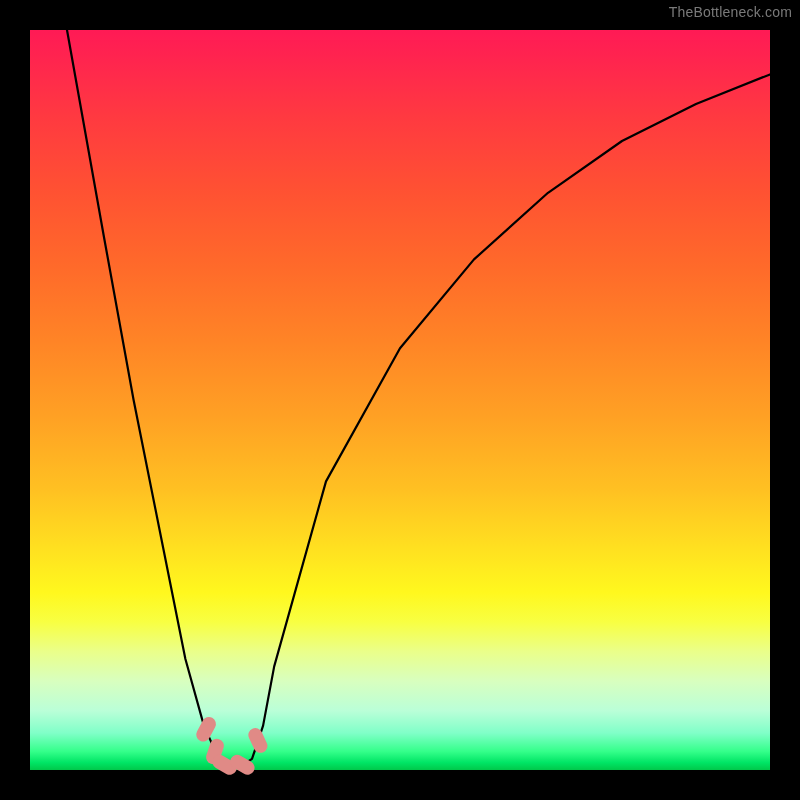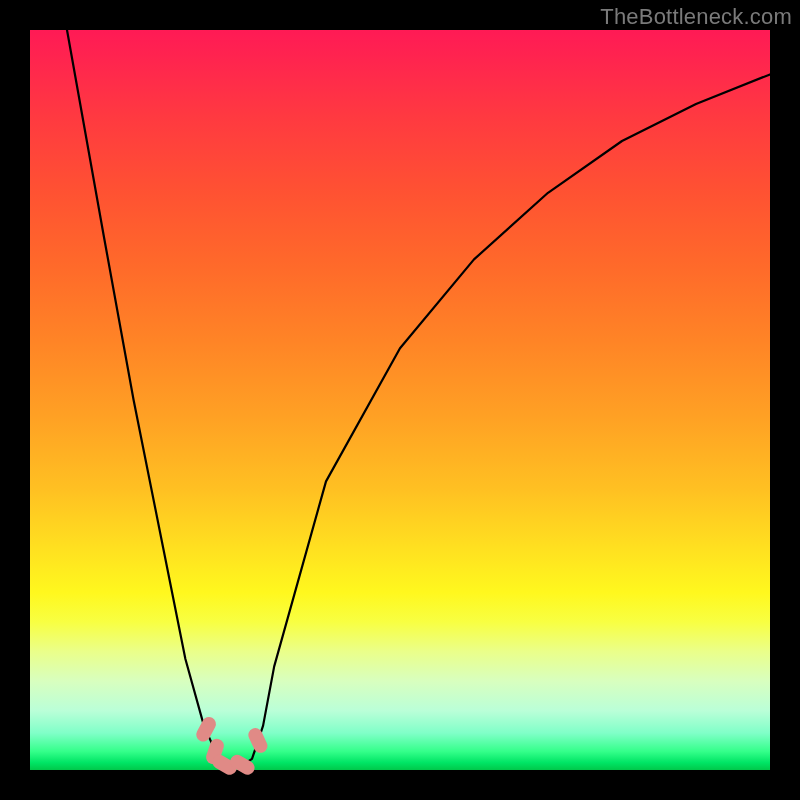--- a/index.html
+++ b/index.html
@@ -51,21 +51,21 @@
     top: 0;
     width: 740px;
     height: 740px;
     overflow: visible;
   }
   .watermark {
     position: absolute;
     top: 4px;
     right: 8px;
     color: #7a7a7a;
-    font-size: 22px;
+    font-size: 14px;
     font-weight: 400;
     letter-spacing: 0.2px;
     user-select: none;
   }
 </style>
 </head>
 <body>
 
 <div class="canvas">
   <div class="plot-area">

